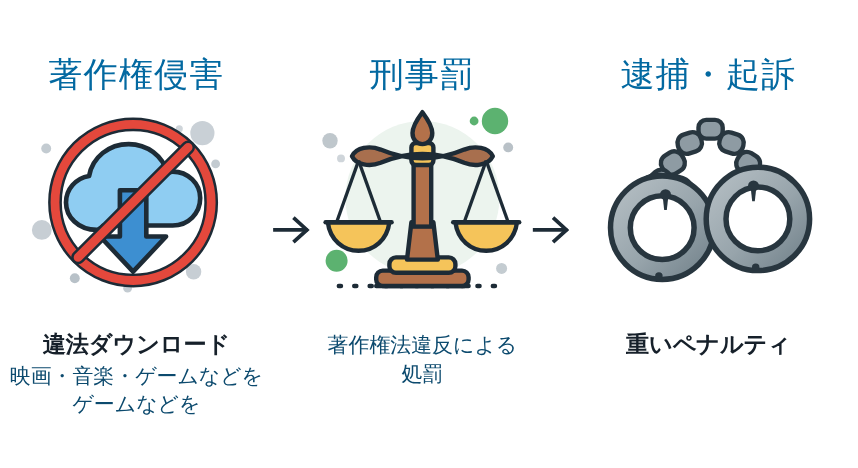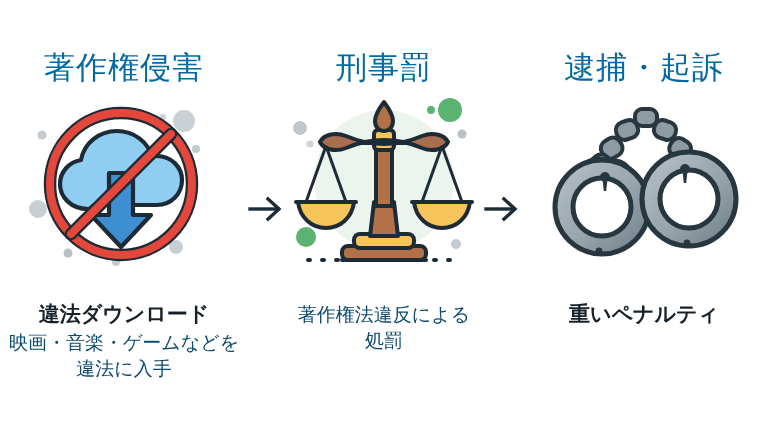--- a/index.html
+++ b/index.html
@@ -132,21 +132,21 @@
             <circle cx="97" cy="87" r="71" fill="none" stroke="#e4483c" stroke-width="8"></circle>
             <line x1="47" y1="137" x2="147" y2="37" stroke="#1d2b36" stroke-width="12.5" stroke-linecap="round"></line>
             <line x1="47" y1="137" x2="147" y2="37" stroke="#e4483c" stroke-width="8" stroke-linecap="round"></line>
           </g>
         </svg>
       </div>
 
       <div class="step-caption">
         <div class="caption-title">違法ダウンロード</div>
         <div class="caption-sub">映画・音楽・ゲームなどを</div>
-        <div class="caption-sub">違法に入手</div>
+        <div class="caption-sub">ゲームなどを</div>
       </div>
     </div>
 
     <div class="arrow-cell">
       <svg width="36" height="28" viewBox="0 0 36 28" aria-hidden="true">
         <line x1="2" y1="14" x2="30" y2="14" stroke="#1d2b36" stroke-width="3.4" stroke-linecap="square"></line>
         <polyline points="20,4 31,14 20,24" fill="none" stroke="#1d2b36" stroke-width="3.4" stroke-linecap="square" stroke-linejoin="miter"></polyline>
       </svg>
     </div>
 

